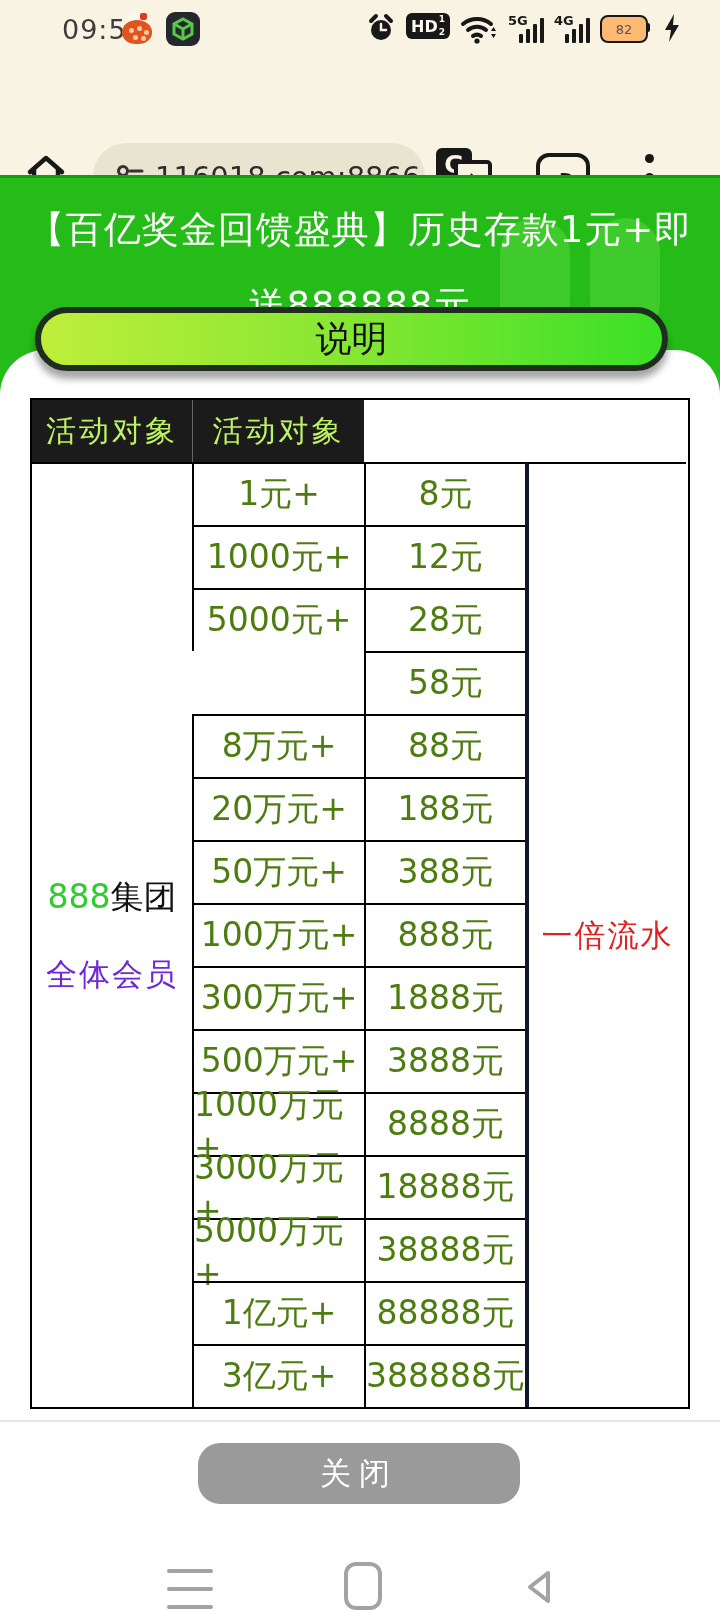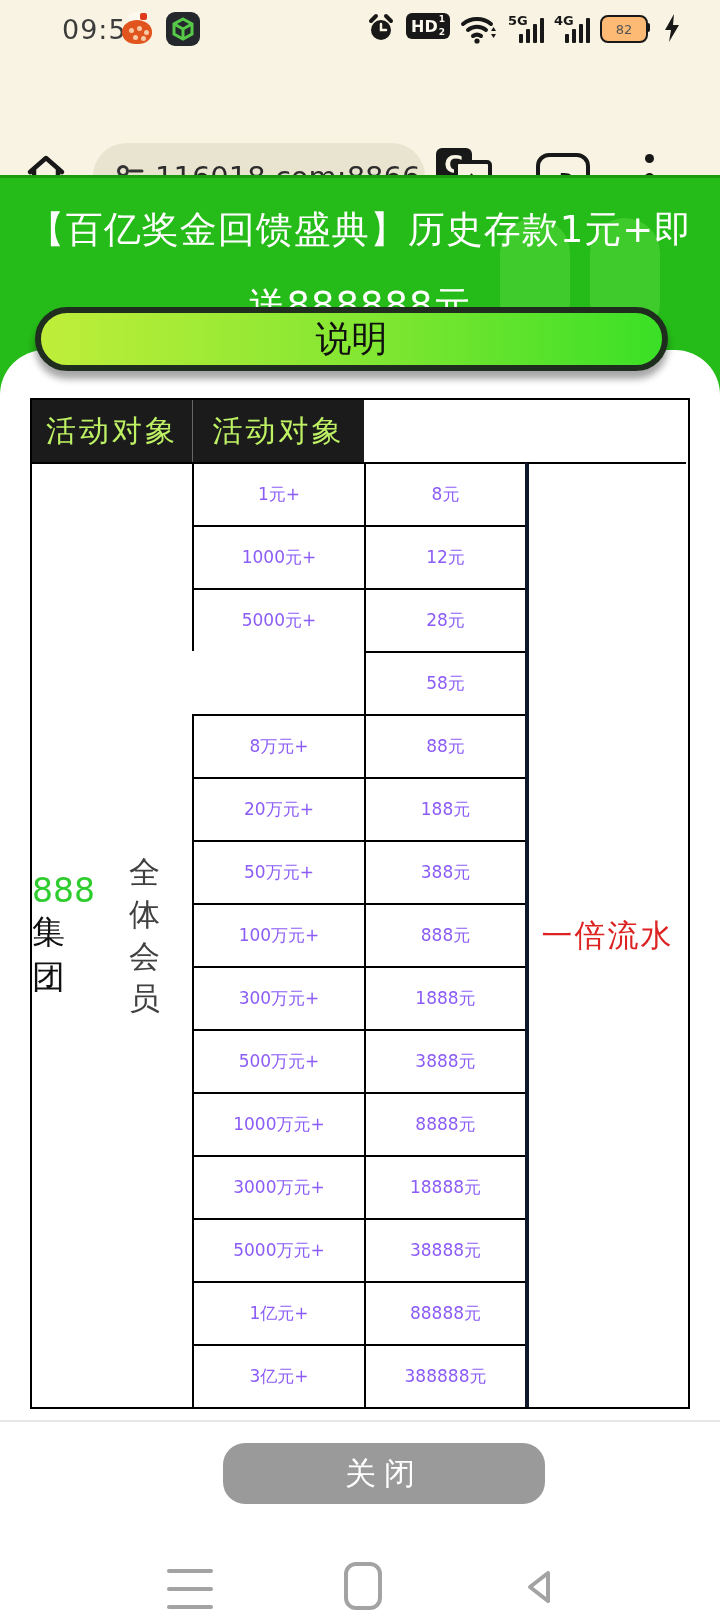--- a/index.html
+++ b/index.html
@@ -64,35 +64,35 @@
         display:flex;align-items:center;justify-content:center;font-size:36px;color:#101010;
         box-shadow:0 8px 7px rgba(0,0,0,.35);}
 
   
   .promo-table{position:absolute;left:30px;top:398px;width:660px;box-sizing:border-box;border:2px solid #000;
         display:grid;grid-template-columns:160px 172px 161px 161px;grid-template-rows:62px;grid-auto-rows:63px;
         grid-auto-flow:row;background:#fff;}
   .th{grid-row:1;background:#1b1b1b;color:#bef264;font-size:30px;display:flex;align-items:center;justify-content:center;
       letter-spacing:3px;}
   .th + .th{border-left:1px solid #666;}
-  .td{display:flex;align-items:center;justify-content:center;font-size:17px;color:#8b5cf6;border-top:2px solid #000;}
+  .td{display:flex;align-items:center;justify-content:center;font-size:33px;color:#4d7c0f;border-top:2px solid #000;}
   .c2{grid-column:2;border-left:2px solid #000;}
   .c3{grid-column:3;border-left:2px solid #000;}
-  .audience-cell{grid-column:1;grid-row:2 / span 15;border-top:2px solid #000;display:flex;flex-direction:row;
+  .audience-cell{grid-column:1;grid-row:2 / span 15;border-top:2px solid #000;display:flex;flex-direction:column;
       align-items:center;justify-content:center;gap:34px;}
   .audience-l1{font-size:33px;color:#111;}
   .audience-l1 .brand{color:#2ecc2e;}
-  .audience-l2{font-size:31px;color:#404040;letter-spacing:2px;}
+  .audience-l2{font-size:31px;color:#6d28d9;letter-spacing:2px;}
   .turnover-cell{grid-column:4;grid-row:2 / span 15;border-top:2px solid #000;border-left:4px solid #0f172a;
       display:flex;align-items:center;justify-content:center;font-size:31px;color:#dd2222;letter-spacing:2px;}
 
   
   .footer{position:absolute;left:0;top:1420px;width:720px;height:192px;background:#ffffff;border-top:2px solid #e7e7e7;}
   .close-btn{position:absolute;left:198px;top:21px;width:322px;height:61px;background:#9a9a9a;border-radius:22px;
-      display:flex;align-items:center;justify-content:center;color:#ffffff;font-size:31px;letter-spacing:8px;margin-left:25px;}
+      display:flex;align-items:center;justify-content:center;color:#ffffff;font-size:31px;letter-spacing:8px;}
   .navbar{position:absolute;left:0;top:1545px;width:720px;height:67px;display:flex;align-items:center;}
   .nav-ham{position:absolute;left:167px;top:24px;width:46px;height:40px;display:flex;flex-direction:column;justify-content:space-between;}
   .nav-ham i{display:block;height:4px;border-radius:2px;background:#a3a3a3;}
   .nav-sq{position:absolute;left:344px;top:17px;width:38px;height:48px;border:4px solid #a3a3a3;border-radius:12px;box-sizing:border-box;}
   .nav-tri{position:absolute;left:518px;top:20px;}
 </style>
 </head>
 <body>
 
 <div class="frame">

